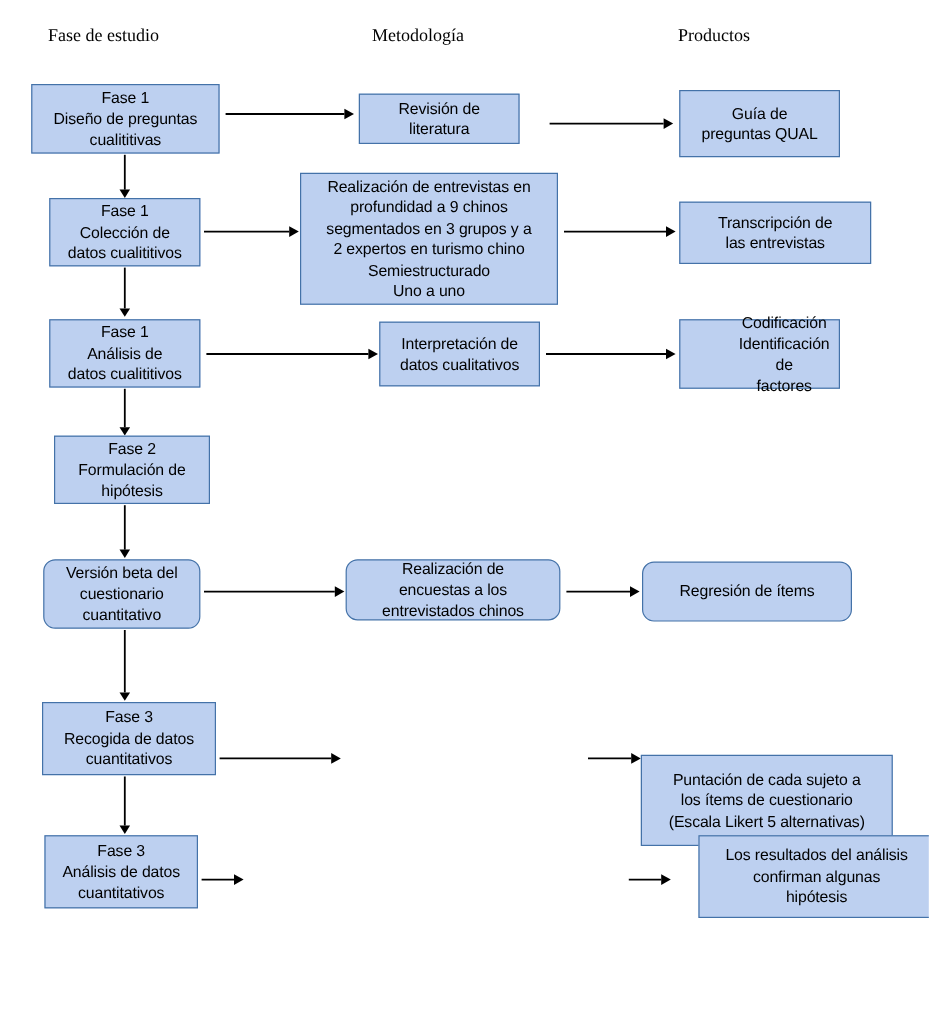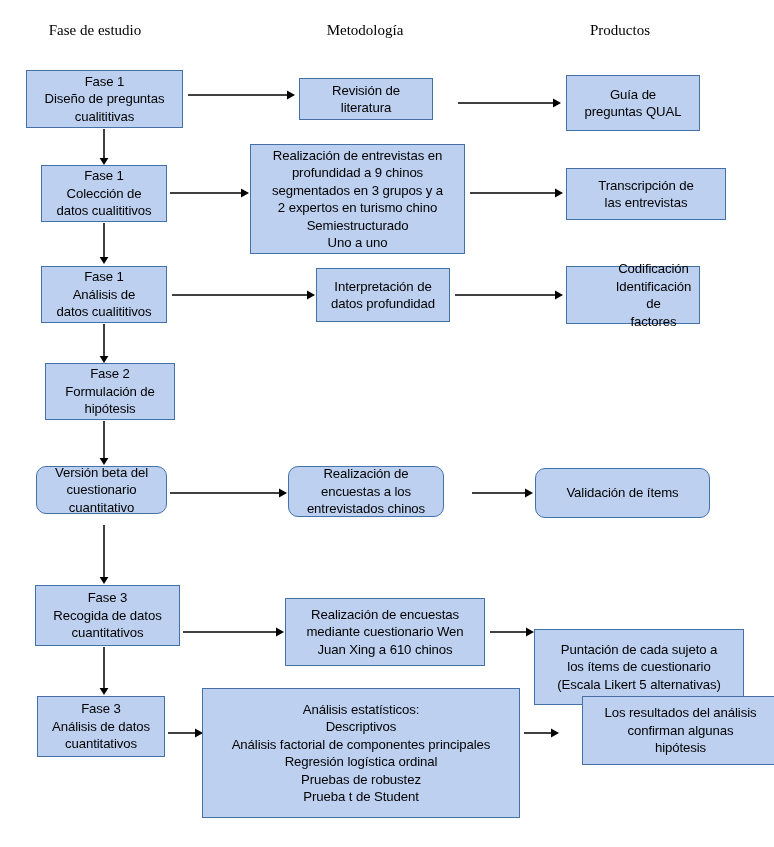--- a/index.html
+++ b/index.html
@@ -10,21 +10,21 @@
     overflow:hidden;
   }
   #canvas{position:absolute;left:0;top:0;width:774px;height:847px;}
 
   .col-header{
     position:absolute;
     font-family:"Liberation Serif","DejaVu Serif",serif;
     font-size:15px;
     color:#000000;
     white-space:nowrap;
-    text-align:center;
+    text-align:left;
     line-height:18px;
   }
 
   .node{
     position:absolute;
     box-sizing:border-box;
     background:#bdd0f0;
     border:1.4px solid #4472a8;
     color:#000000;
     font-size:13.2px;
@@ -122,21 +122,21 @@
 datos cualititivos</div>
 
   <div class="arrow" style="left:172px;top:289px;">
     <svg width="144" height="12" viewBox="0 0 144 12">
       <line x1="0" y1="6" x2="135" y2="6" stroke="#000" stroke-width="1.5"></line>
       <path d="M135,1.6 L143,6 L135,10.4 Z" fill="#000"></path>
     </svg>
   </div>
 
   <div class="node" style="left:316px;top:268px;width:134px;height:54px;">Interpretación de
-datos profundidad</div>
+datos cualitativos</div>
 
   <div class="arrow" style="left:455px;top:289px;">
     <svg width="109" height="12" viewBox="0 0 109 12">
       <line x1="0" y1="6" x2="100" y2="6" stroke="#000" stroke-width="1.5"></line>
       <path d="M100,1.6 L108,6 L100,10.4 Z" fill="#000"></path>
     </svg>
   </div>
 
   <div class="node" style="left:566px;top:266px;width:134px;height:58px;padding-left:44px;">Codificación
 Identificación de
@@ -153,65 +153,62 @@
 Formulación de
 hipótesis</div>
 
   <div class="arrow" style="left:98px;top:421px;">
     <svg width="12" height="45" viewBox="0 0 12 45">
       <line x1="6" y1="0" x2="6" y2="37" stroke="#000" stroke-width="1.5"></line>
       <path d="M1.6,37 L6,44 L10.4,37 Z" fill="#000"></path>
     </svg>
   </div>
 
-  <div class="node round" style="left:36px;top:466px;width:131px;height:48px;">Versión beta del
+  <div class="node round" style="left:36px;top:466px;width:131px;height:58px;">Versión beta del
 cuestionario
 cuantitativo</div>
 
   <div class="arrow" style="left:170px;top:487px;">
     <svg width="118" height="12" viewBox="0 0 118 12">
       <line x1="0" y1="6" x2="109" y2="6" stroke="#000" stroke-width="1.5"></line>
       <path d="M109,1.6 L117,6 L109,10.4 Z" fill="#000"></path>
     </svg>
   </div>
 
-  <div class="node round" style="left:288px;top:466px;width:156px;height:51px;">Realización de
+  <div class="node round" style="left:288px;top:466px;width:179px;height:51px;">Realización de
 encuestas a los
 entrevistados chinos</div>
 
   <div class="arrow" style="left:472px;top:487px;">
     <svg width="62" height="12" viewBox="0 0 62 12">
       <line x1="0" y1="6" x2="53" y2="6" stroke="#000" stroke-width="1.5"></line>
       <path d="M53,1.6 L61,6 L53,10.4 Z" fill="#000"></path>
     </svg>
   </div>
 
-  <div class="node round" style="left:535px;top:468px;width:175px;height:50px;">Validación de ítems</div>
+  <div class="node round" style="left:535px;top:468px;width:175px;height:50px;">Regresión de ítems</div>
 
   <div class="arrow" style="left:98px;top:525px;">
     <svg width="12" height="60" viewBox="0 0 12 60">
       <line x1="6" y1="0" x2="6" y2="52" stroke="#000" stroke-width="1.5"></line>
       <path d="M1.6,52 L6,59 L10.4,52 Z" fill="#000"></path>
     </svg>
   </div>
 
   <div class="node" style="left:35px;top:585px;width:145px;height:61px;">Fase 3
 Recogida de datos
 cuantitativos</div>
 
   <div class="arrow" style="left:183px;top:626px;">
     <svg width="102" height="12" viewBox="0 0 102 12">
       <line x1="0" y1="6" x2="93" y2="6" stroke="#000" stroke-width="1.5"></line>
       <path d="M93,1.6 L101,6 L93,10.4 Z" fill="#000"></path>
     </svg>
   </div>
 
-  <div class="node" style="left:285px;top:598px;width:200px;height:68px;">Realización de encuestas
-mediante cuestionario Wen
-Juan Xing  a 610 chinos</div>
 
   <div class="arrow" style="left:490px;top:626px;">
     <svg width="45" height="12" viewBox="0 0 45 12">
       <line x1="0" y1="6" x2="36" y2="6" stroke="#000" stroke-width="1.5"></line>
       <path d="M36,1.6 L44,6 L36,10.4 Z" fill="#000"></path>
     </svg>
   </div>
 
   <div class="node" style="left:534px;top:592px;width:210px;height:76px;margin-top:37px;">Puntación de cada sujeto a
 los ítems de cuestionario
@@ -228,26 +225,20 @@
 Análisis de datos
 cuantitativos</div>
 
   <div class="arrow" style="left:168px;top:727px;">
     <svg width="36" height="12" viewBox="0 0 36 12">
       <line x1="0" y1="6" x2="27" y2="6" stroke="#000" stroke-width="1.5"></line>
       <path d="M27,1.6 L35,6 L27,10.4 Z" fill="#000"></path>
     </svg>
   </div>
 
-  <div class="node" style="left:202px;top:688px;width:318px;height:130px;">Análisis estatísticos:
-Descriptivos
-Análisis factorial de componentes principales
-Regresión logística ordinal
-Pruebas de robustez
-Prueba t de Student</div>
 
   <div class="arrow" style="left:524px;top:727px;">
     <svg width="36" height="12" viewBox="0 0 36 12">
       <line x1="0" y1="6" x2="27" y2="6" stroke="#000" stroke-width="1.5"></line>
       <path d="M27,1.6 L35,6 L27,10.4 Z" fill="#000"></path>
     </svg>
   </div>
 
   <div class="node" style="left:582px;top:696px;width:197px;height:69px;">Los resultados del análisis
 confirman algunas

